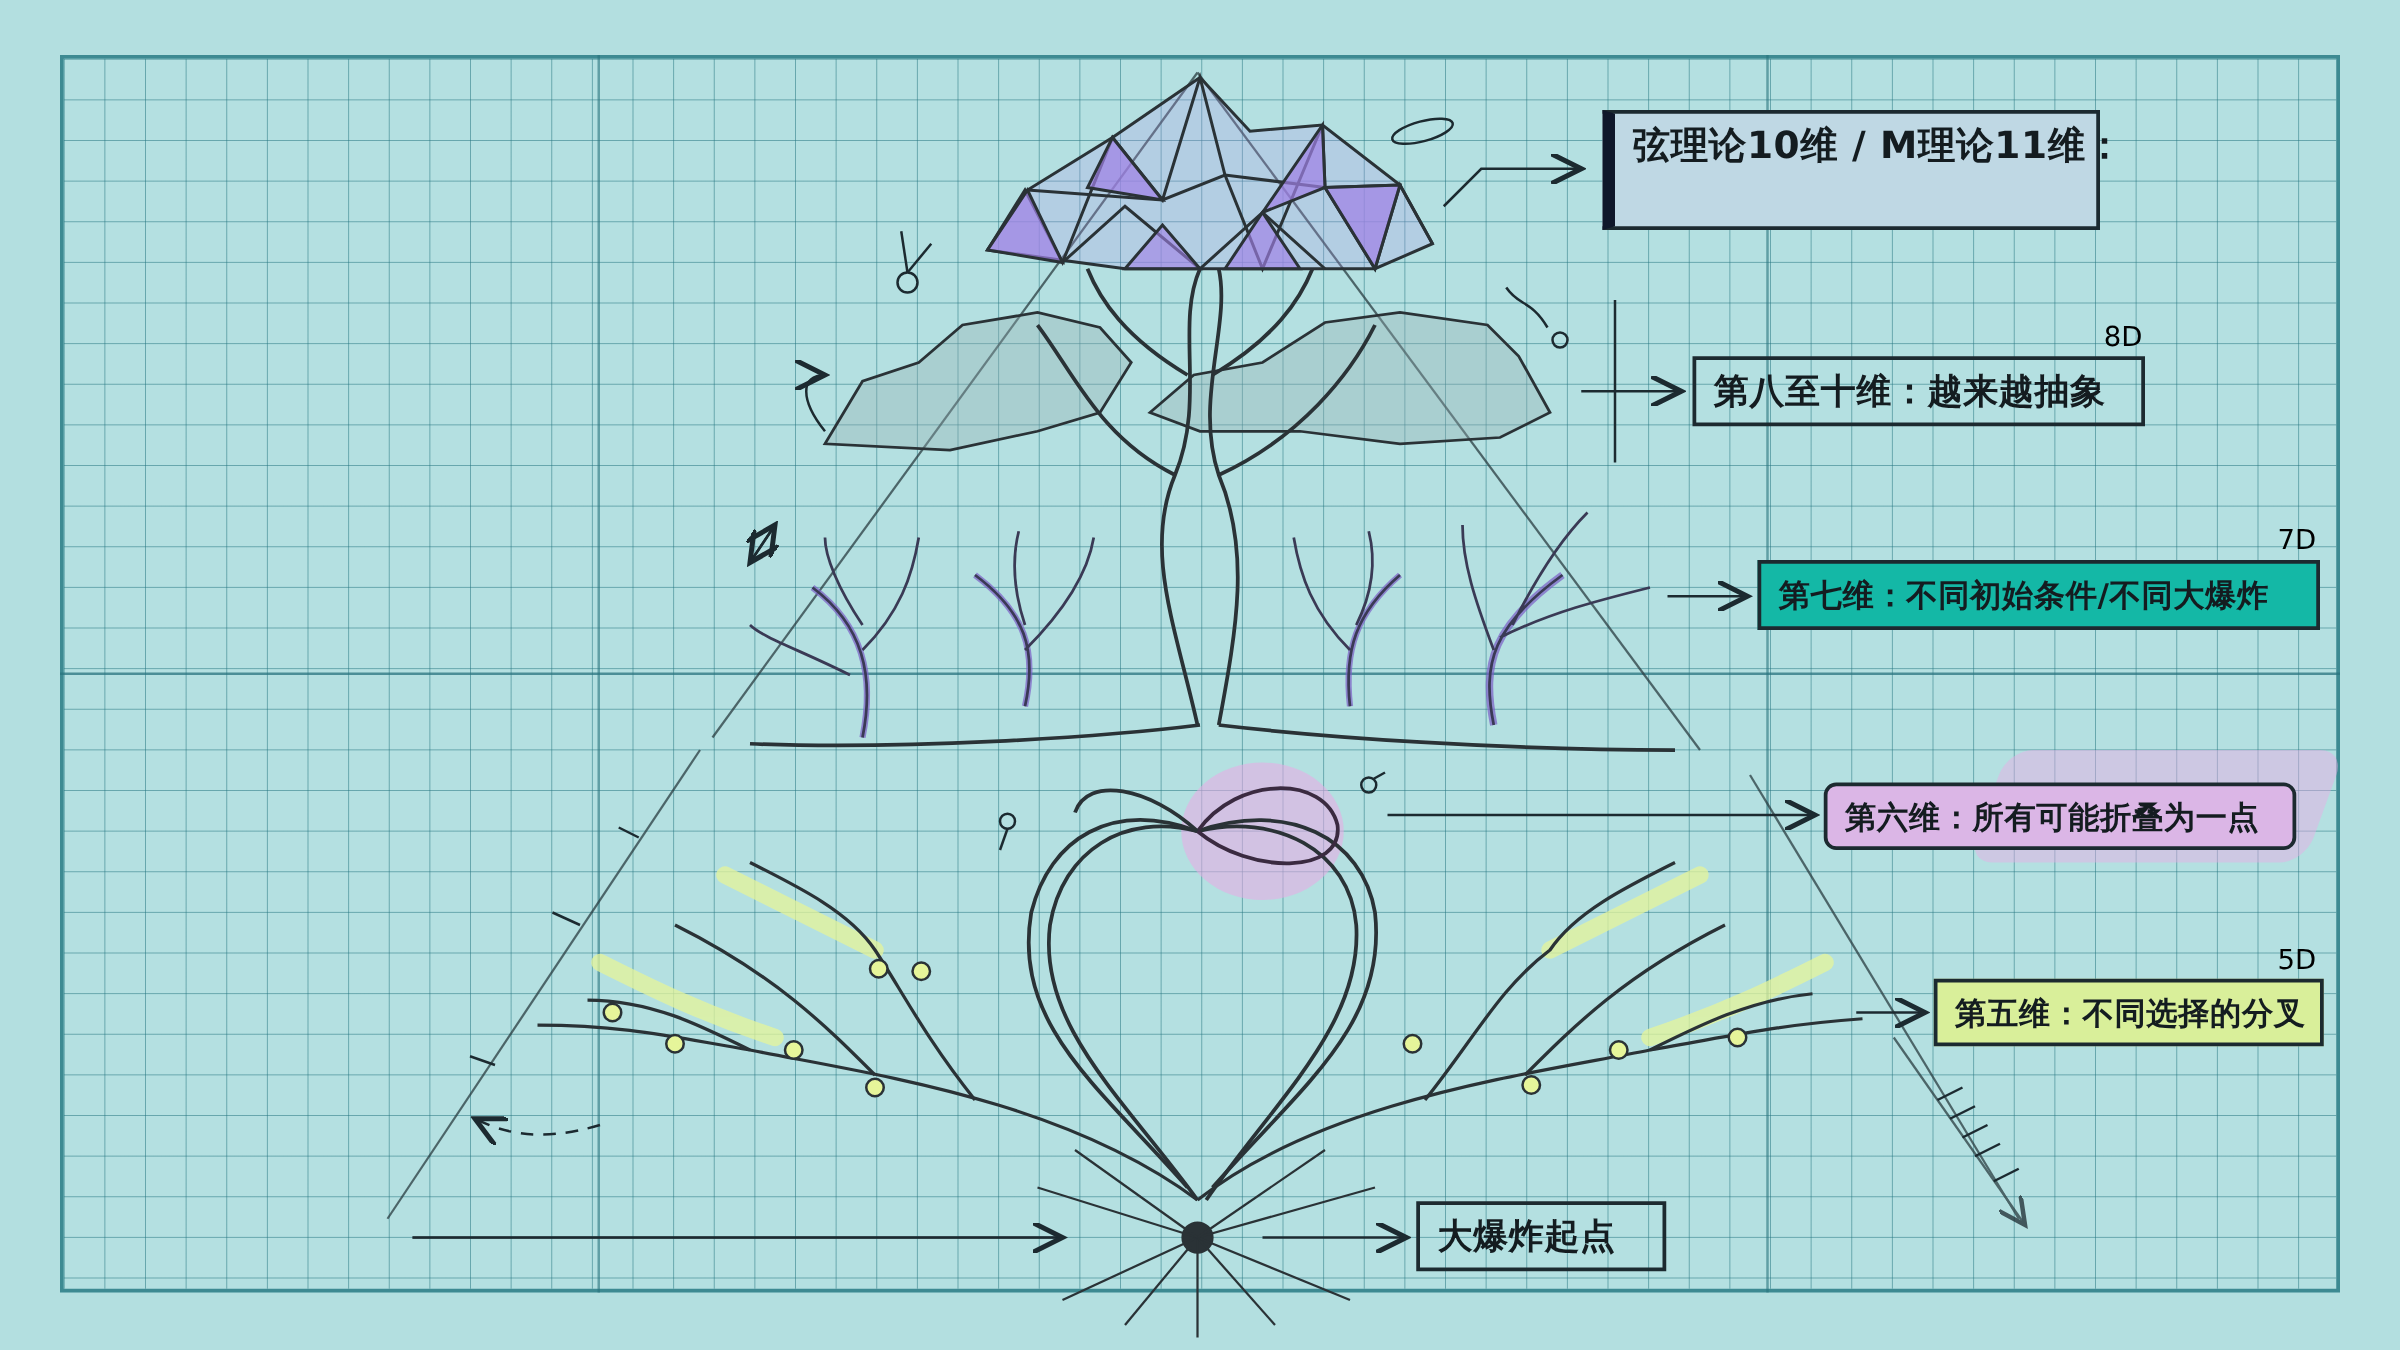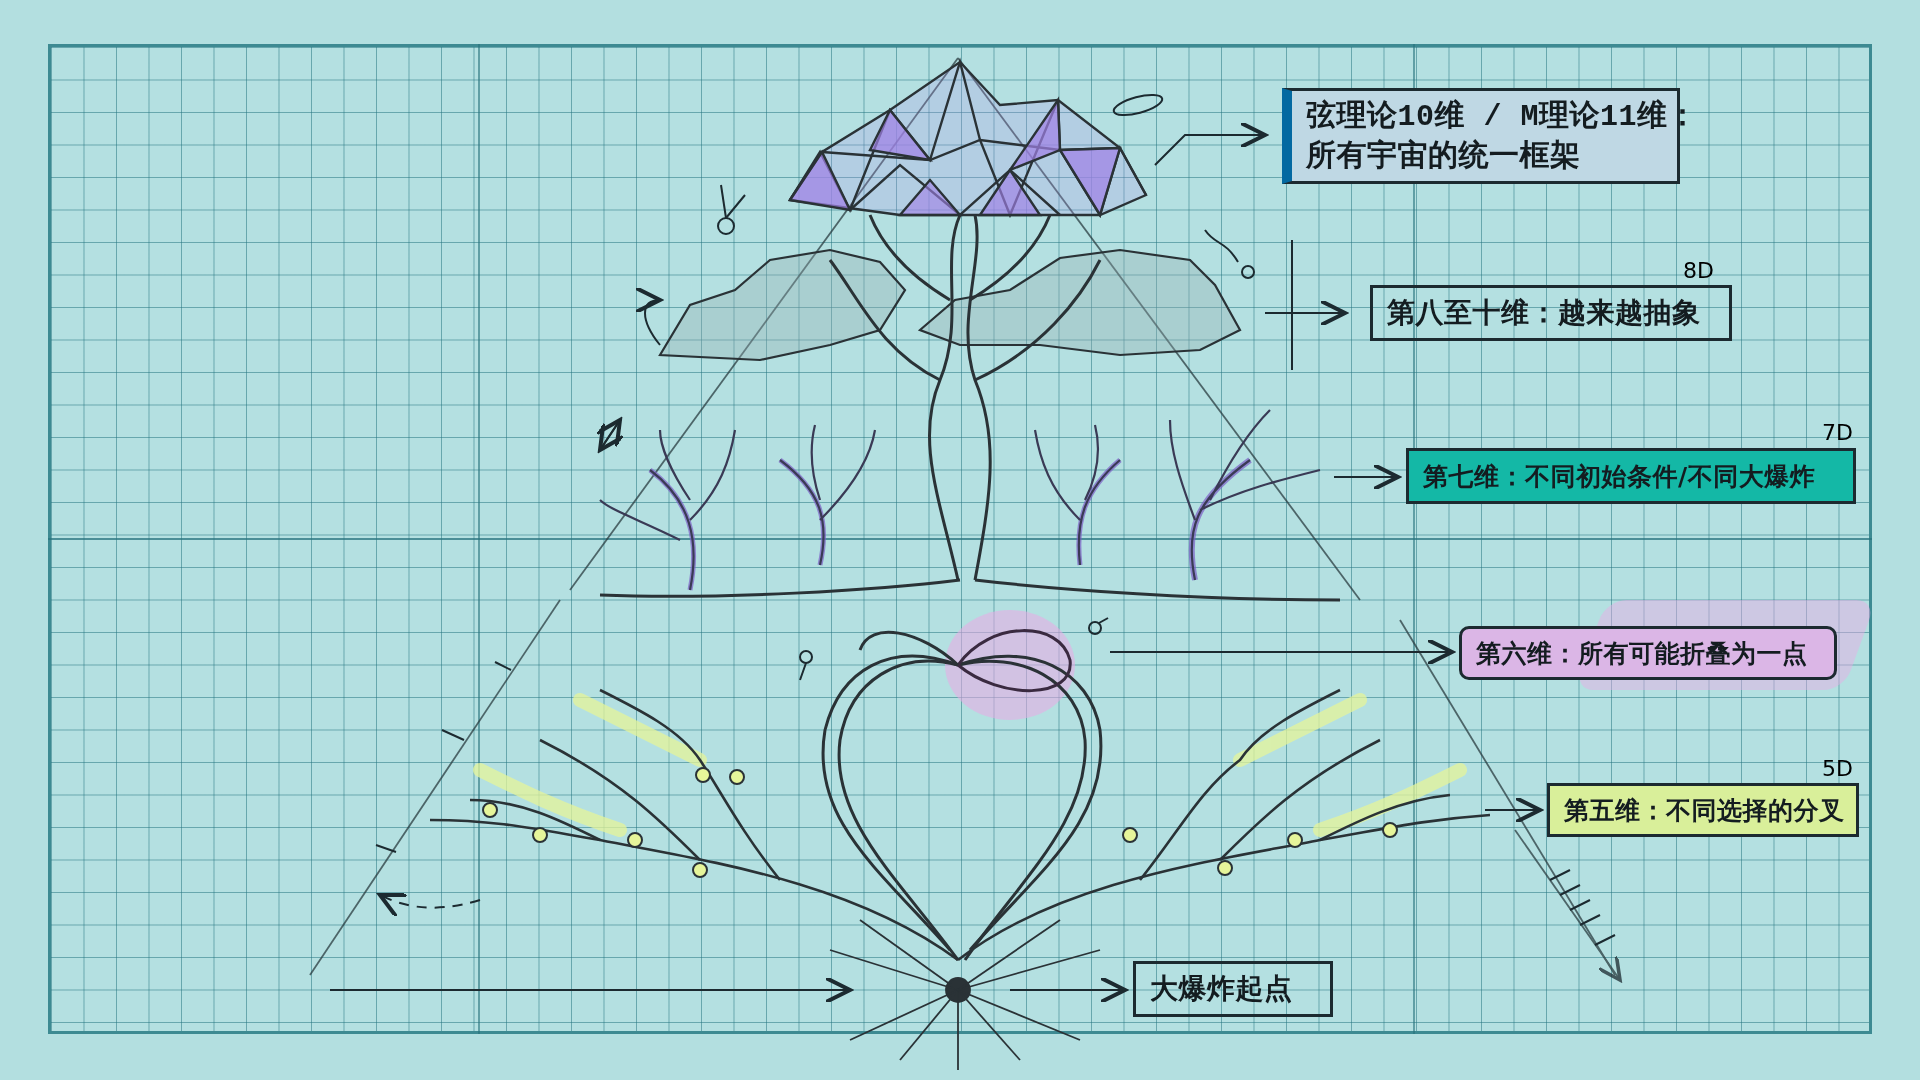--- a/index.html
+++ b/index.html
@@ -25,22 +25,22 @@
   .label {
     position:absolute; box-sizing:border-box;
     border:3px solid #1c2a30;
     color:#141c20;
     display:flex; align-items:center;
     padding:0 14px;
     font-size:27px; font-weight:bold;
     letter-spacing:0.5px;
     white-space:nowrap;
   }
-  .label.l10 { left:1282px; top:88px; width:398px; height:96px; background:#bfd8e4; border-left:10px solid #0369a1; display:block; padding:6px 14px; line-height:40px; font-size:30px;font-family:Liberation Mono, monospace; }
-  .label.l8 { left:1354px; top:285px; width:362px; height:56px; background:transparent; font-size:28px;margin-left:16px;}
+  .label.l10 { left:1282px; top:88px; width:398px; height:96px; background:#bfd8e4; border-left:10px solid #0f172a; display:block; padding:6px 14px; line-height:40px; font-size:30px; }
+  .label.l8 { left:1354px; top:285px; width:362px; height:56px; background:transparent; font-size:28px;}
   .label.l7 { left:1406px; top:448px; width:450px; height:56px; background:#14b8a6; font-size:25px;}
   .label.l6 { left:1459px; top:626px; width:378px; height:54px; background:#dbb6e6; font-size:25px;border-radius:10px;}
   .label.l5 { left:1547px; top:783px; width:312px; height:54px; background:#d9ef9a; font-size:25px;}
   .label.lbb { left:1133px; top:961px; width:200px; height:56px; background:transparent; font-size:28px;}
   .dim-tag { position:absolute; font-size:22px; color:#000000; }
   .highlight-pink { position:absolute; left:1590px; top:600px; width:270px; height:90px; background:rgba(235,170,230,0.45); transform:skewX(-20deg); border-radius:20px; }
 </style>
 </head>
 <body>
 
@@ -204,21 +204,20 @@
       <path d="M1205,230 C1215,245 1225,240 1238,262"></path>
     <circle cx="1095" cy="628" r="6"></circle>
       <line x1="1099" y1="623" x2="1108" y2="618"></line>
     <circle cx="806" cy="657" r="6"></circle>
       <line x1="806" y1="663" x2="800" y2="680"></line>
   </g>
 </svg>
 
 <div class="label l10">
   <div>弦理论10维 / M理论11维：</div>
-  <div>所有宇宙的统一框架</div>
 </div>
 
 <div class="dim-tag" style="left:1683px; top:258px;">8D</div>
 <div class="label l8">
   <span>第八至十维：越来越抽象</span>
 </div>
 
 <div class="dim-tag" style="left:1822px; top:420px;">7D</div>
 <div class="label l7">
   <span>第七维：不同初始条件/不同大爆炸</span>

